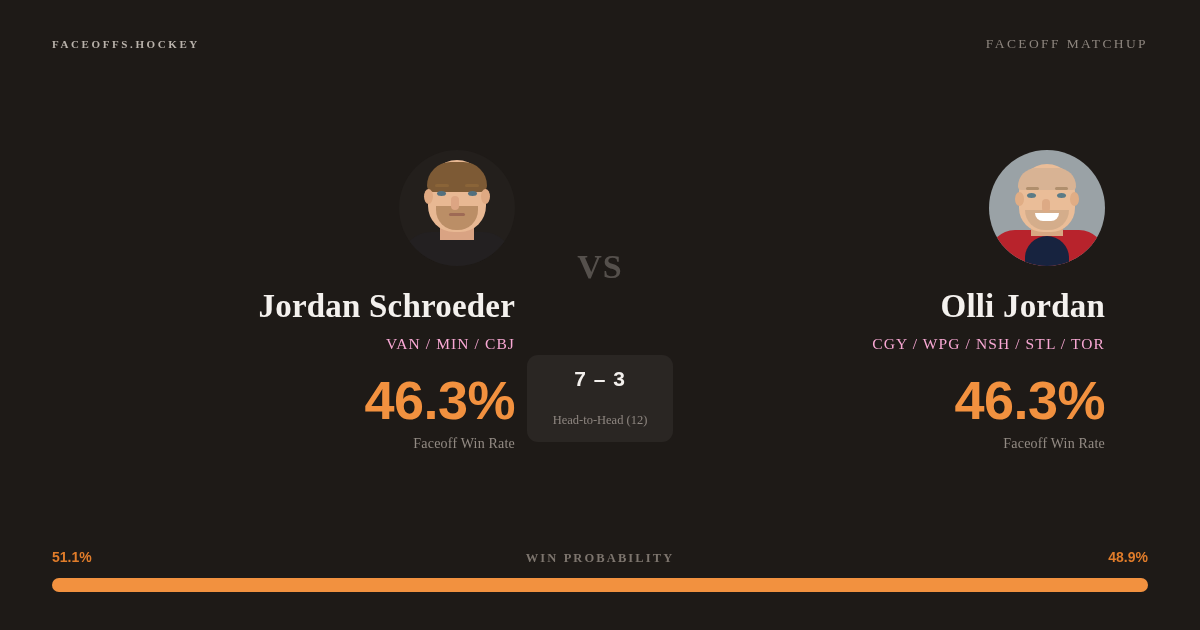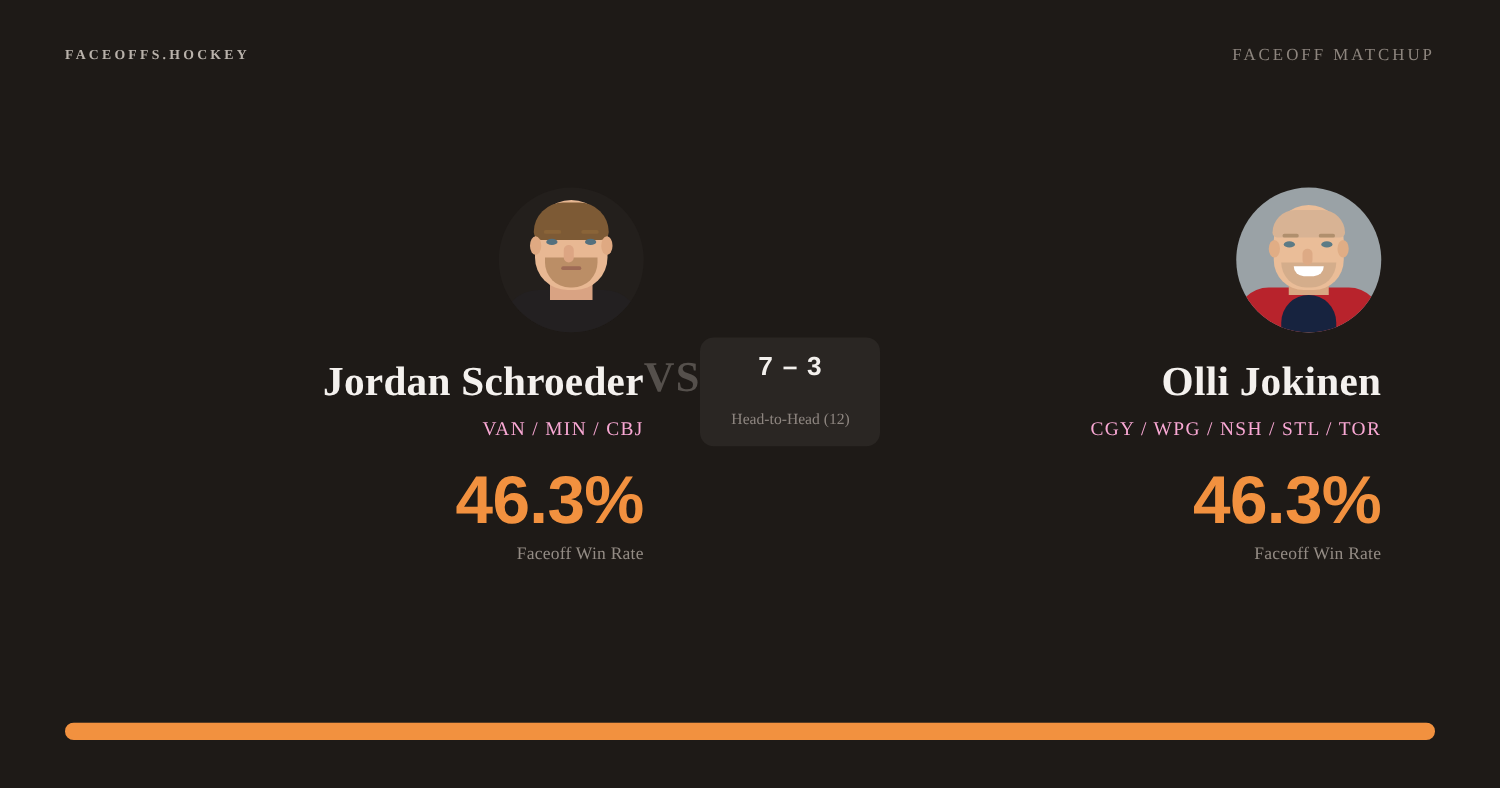--- a/index.html
+++ b/index.html
@@ -99,22 +99,22 @@
     font-size:54px; font-weight:700; color:#f2913f;
     letter-spacing:-.5px; margin-top:20px; line-height:1;
   }
   .pct-label {
     font-family:"Liberation Serif", serif;
     font-size:14px; color:#938b84; margin-top:9px; letter-spacing:.2px;
   }
 
   
   .center {
-    width:170px; display:flex; flex-direction:row;
-    align-items:center; padding-top:98px;
+    width:170px; display:flex; flex-direction:column;
+    align-items:center; padding-top:98px;gap:47px;
   }
   .vs {
     font-family:"Liberation Serif", serif;
     font-size:34px; font-weight:700; color:#55504c; letter-spacing:1px;
   }
   .h2h-badge {
     margin-top:22px; background:#2a2623; border-radius:11px;
     padding:13px 26px 14px; display:flex; flex-direction:column; align-items:center;
     min-width:144px;
   }
@@ -202,25 +202,30 @@
         <div class="ear-l"></div>
           <div class="ear-r"></div>
         <div class="brow-l"></div>
           <div class="brow-r"></div>
         <div class="eye-l"></div>
           <div class="eye-r"></div>
         <div class="nose"></div>
           <div class="mouth"></div>
       </div>
     </div>
-    <div class="pname">Olli Jokinen</div>
+    <div class="pname">Olli Jordan</div>
     <div class="pteams">CGY / WPG / NSH / STL / TOR</div>
     <div class="pct">46.3%</div>
     <div class="pct-label">Faceoff Win Rate</div>
   </div>
 </div>
 
 <div class="winprob">
+  <div class="wp-row">
+    <div class="wp-pct">51.1%</div>
+    <div class="wp-title">WIN PROBABILITY</div>
+    <div class="wp-pct">48.9%</div>
+  </div>
   <div class="wp-bar">
     <div class="wp-fill-left" style="width: 51.1%;"></div>
     <div class="wp-fill-right" style="width: 48.9%;"></div>
   </div>
 </div>
 
 </body></html>

